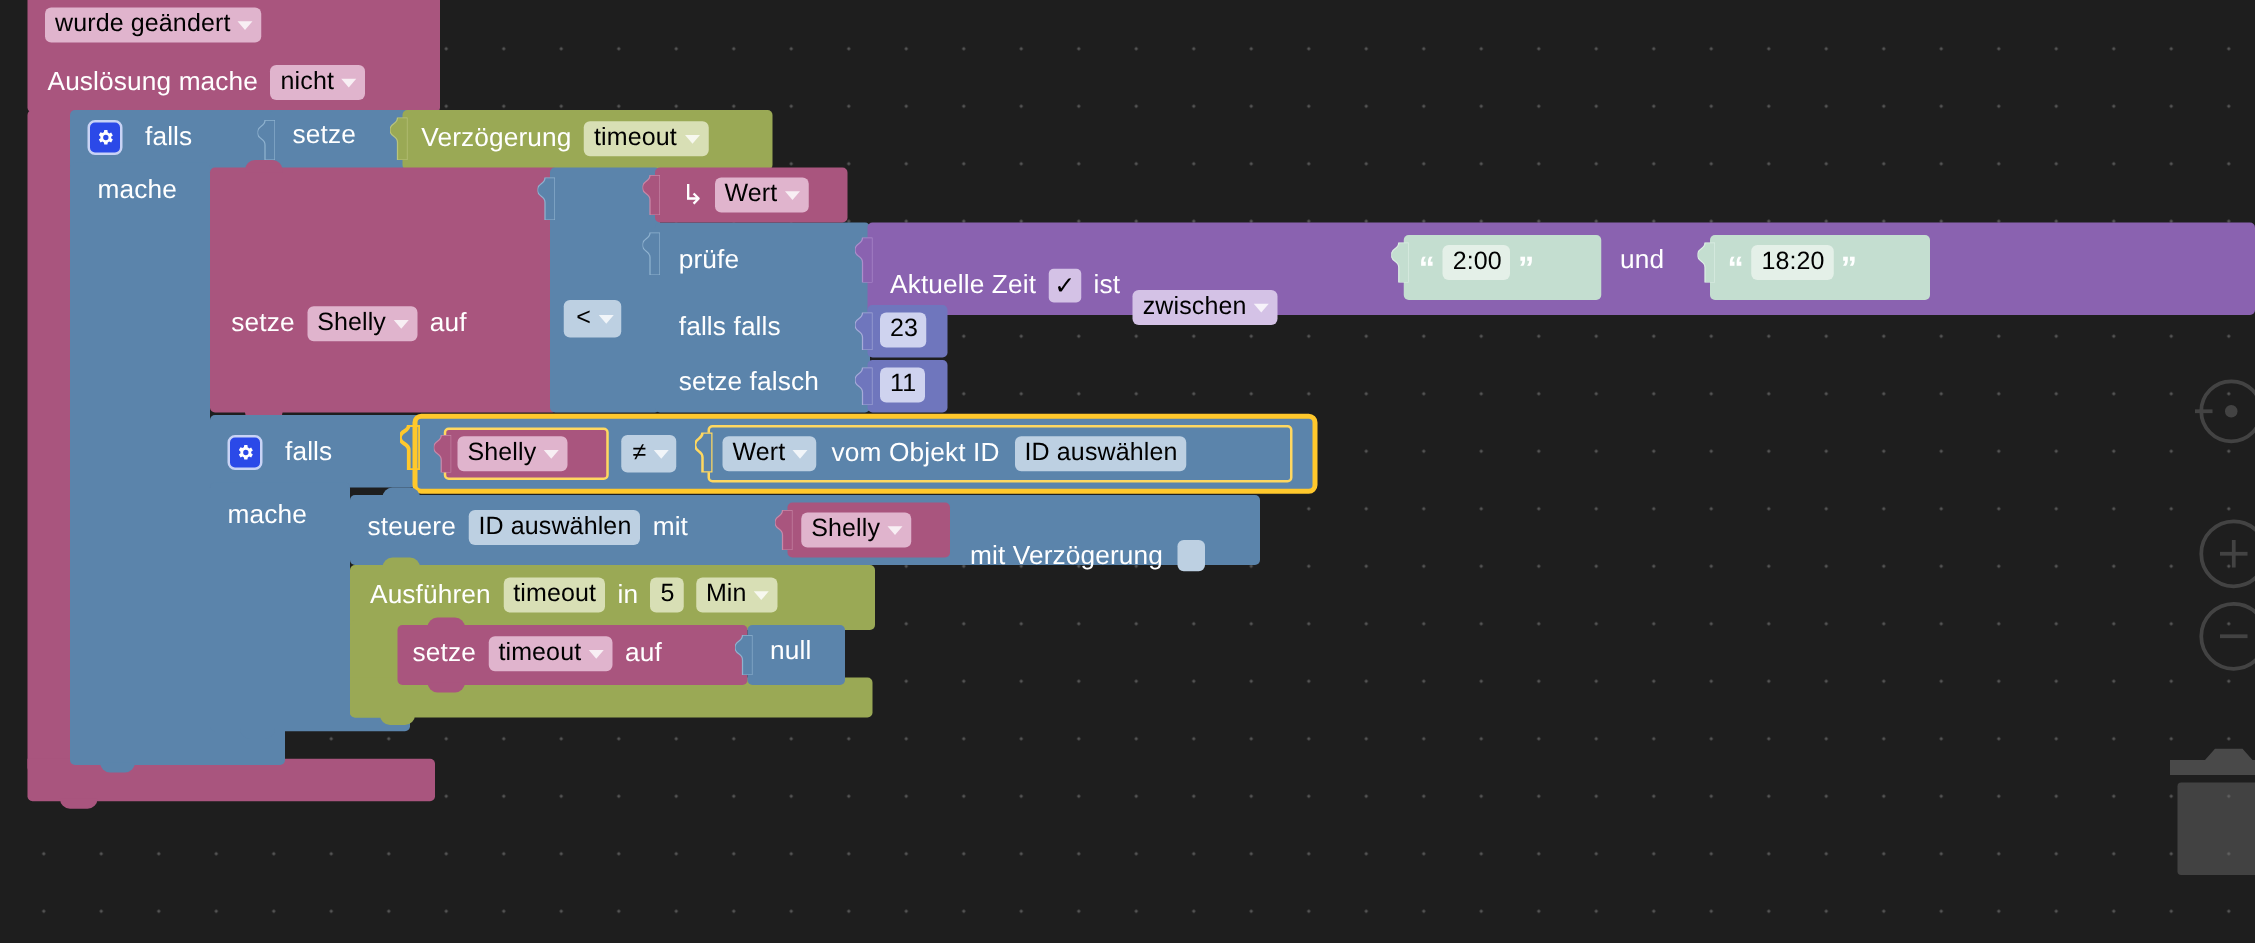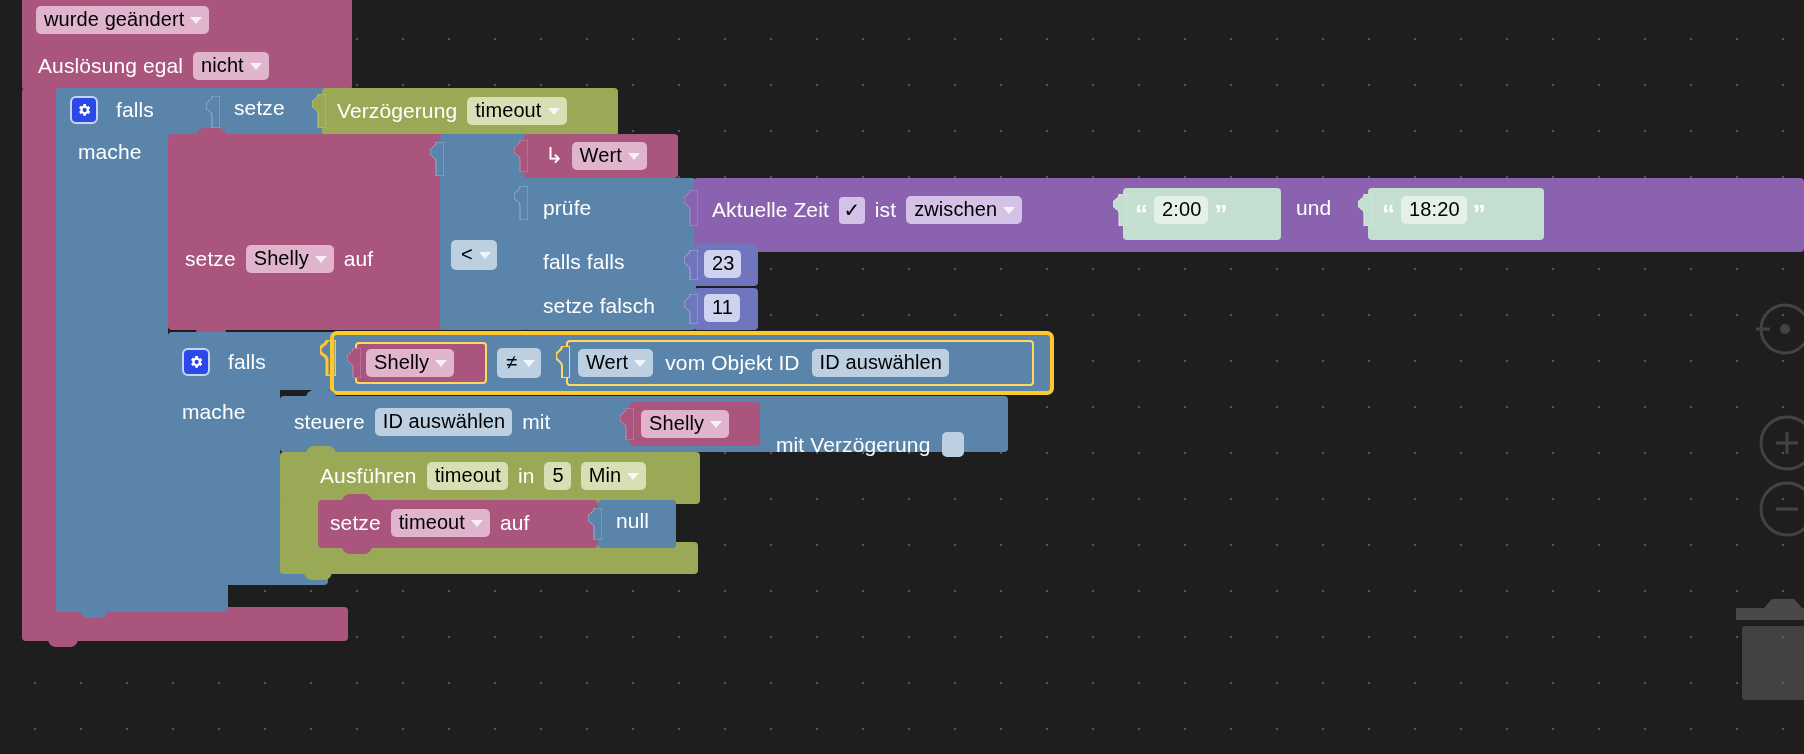--- a/index.html
+++ b/index.html
@@ -143,21 +143,21 @@
     <div class="body pink" style="left:48px; top:639px; width:30px; height:8px; border-radius:0 0 8px 8px;"></div>
 
     <div class="row" style="left:36px; top:6px;">
       <span class="field f-pink">
         <span>wurde geändert</span>
         <i class="caret"></i>
       </span>
     </div>
 
     <div class="row" style="left:38px; top:52px;">
-      <span>Auslösung egal</span>
+      <span>Auslösung mache</span>
       <span class="field f-pink" style="margin-left:10px;">
         <span>nicht</span>
         <i class="caret"></i>
       </span>
     </div>
   </div>
 
   <div class="blk">
 
     <div class="body blue" style="left:56px; top:88px; width:280px; height:50px; border-radius:4px 4px 0 0;"></div>
@@ -269,21 +269,21 @@
     <svg class="tab" style="left:684px; top:190px;" width="14" height="36" viewBox="0 0 14 36">
       <path d="M14 0H6c0 6-6 4-6 10s6 4 6 10v16h8z" fill="#8a62b0" stroke="#ad8ecb" stroke-width="1"></path>
     </svg>
 
     <div class="row" style="left:712px; top:196px;">
       <span>Aktuelle Zeit</span>
       <span class="check" style="margin-left:10px;">
         <span>✓</span>
       </span>
       <span style="margin-left:10px;">ist</span>
-      <span class="field f-purple" style="margin-left:10px;">
+      <span class="field f-purple" style="margin-left:10px;margin-top:36px;">
         <span>zwischen</span>
         <i class="caret"></i>
       </span>
     </div>
 
     <div class="blk">
       <div class="body" style="left:1123px; top:188px; width:158px; height:52px; background:#c4ded0; border-radius:4px;"></div>
       <svg class="tab" style="left:1113px; top:194px;" width="14" height="32" viewBox="0 0 14 32">
         <path d="M14 0H6c0 6-6 4-6 10s6 4 6 10v12h8z" fill="#c4ded0" stroke="#dceee4" stroke-width="1"></path>
       </svg>
@@ -435,21 +435,21 @@
     </div>
   </div>
 
   <div class="blk">
     <div class="body green" style="left:280px; top:452px; width:420px; height:52px;"></div>
     <div class="body green" style="left:280px; top:496px; width:40px; height:78px;"></div>
     <div class="body green" style="left:280px; top:542px; width:418px; height:32px; border-radius:0 4px 4px 4px;"></div>
     <div class="body green" style="left:304px; top:572px; width:28px; height:8px; border-radius:0 0 8px 8px;"></div>
     <div class="body green" style="left:306px; top:446px; width:30px; height:10px; border-radius:8px 8px 0 0;"></div>
 
-    <div class="row" style="left:296px; top:462px;margin-left:24px;">
+    <div class="row" style="left:296px; top:462px;">
       <span>Ausführen</span>
       <span class="field f-green" style="margin-left:10px;">
         <span>timeout</span>
       </span>
       <span style="margin-left:10px;">in</span>
       <span class="field f-green" style="margin-left:10px;">
         <span>5</span>
       </span>
       <span class="field f-green" style="margin-left:10px;">
         <span>Min</span>

